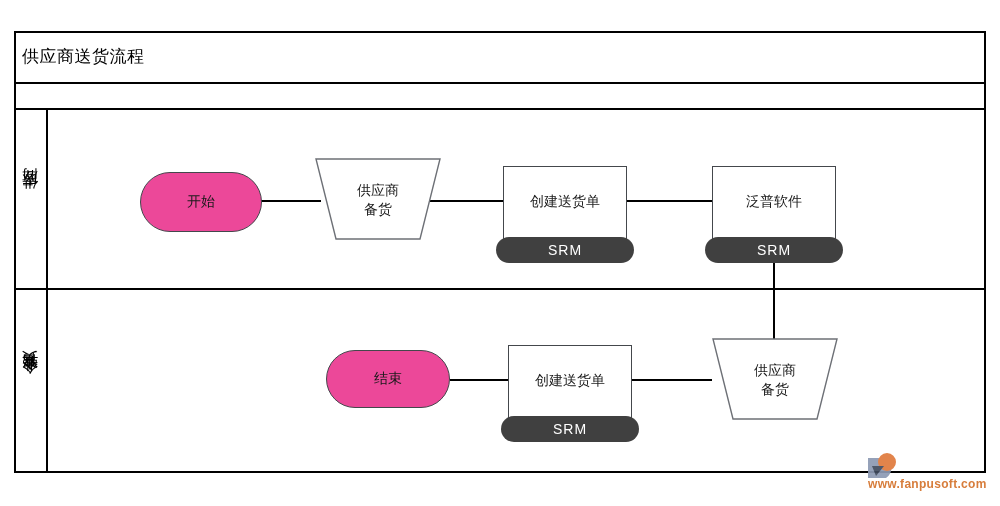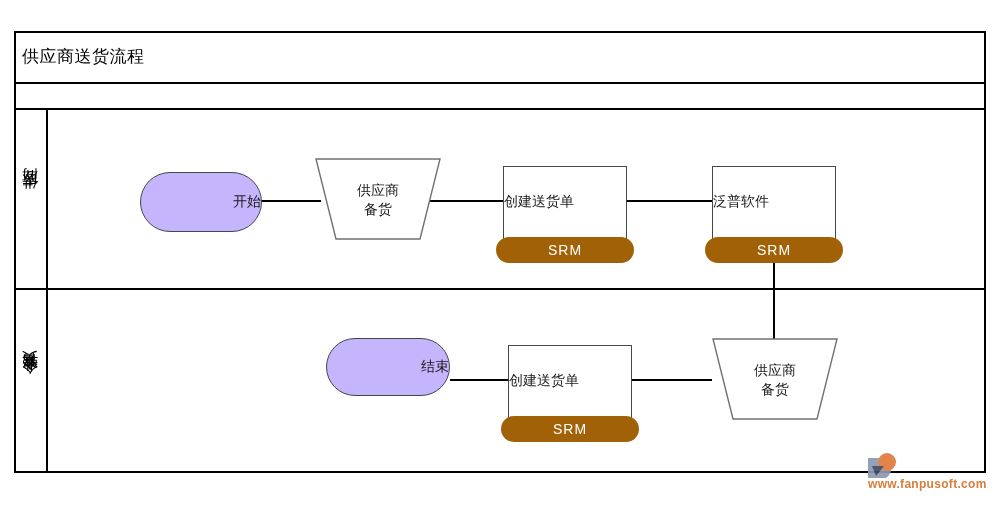--- a/index.html
+++ b/index.html
@@ -81,47 +81,47 @@
     letter-spacing: 2px;
     white-space: nowrap;
   }
 
   
   .shape { position: absolute; box-sizing: border-box; }
 
   .terminator {
     border: 1px solid #44474c;
     border-radius: 30px;
-    background: #c4b5fd;
-    display: flex;
-    align-items: center;
-    justify-content: flex-end;
+    background: #ec4899;
+    display: flex;
+    align-items: center;
+    justify-content: center;
     font-size: 14px;
     color: #1a1a1a;
   }
 
   .process {
     border: 1px solid #44474c;
     background: #ffffff;
   }
   .process .proc-label {
     position: absolute;
     left: 0; right: 0;
     top: 26px;
-    text-align: left;
+    text-align: center;
     font-size: 14px;
     color: #1a1a1a;
   }
   .srm-badge {
     position: absolute;
     left: -8px;
     right: -8px;
     bottom: -10px;
     height: 26px;
-    background: #a16207;
+    background: #404040;
     border-radius: 13px;
     color: #ffffff;
     font-size: 14px;
     display: flex;
     align-items: center;
     justify-content: center;
     letter-spacing: 1px;
     text-align: center;
   }
 
@@ -222,21 +222,21 @@
   <div class="shape process" style="left:503px; top:166px; width:124px; height:88px;">
     <div class="proc-label">创建送货单</div>
     <div class="srm-badge">SRM</div>
   </div>
 
   <div class="shape process" style="left:712px; top:166px; width:124px; height:88px;">
     <div class="proc-label">泛普软件</div>
     <div class="srm-badge">SRM</div>
   </div>
 
-  <div class="shape terminator" style="left:326px; top:338px; width:124px; height:58px;">
+  <div class="shape terminator" style="left:326px; top:350px; width:124px; height:58px;">
     <span>结束</span>
   </div>
 
   <div class="shape process" style="left:508px; top:345px; width:124px; height:88px;">
     <div class="proc-label">创建送货单</div>
     <div class="srm-badge">SRM</div>
   </div>
 
   <div class="trapezoid-wrap" style="left:711px; top:337px; width:128px; height:84px;">
     <svg width="128" height="84" viewBox="0 0 128 84">

